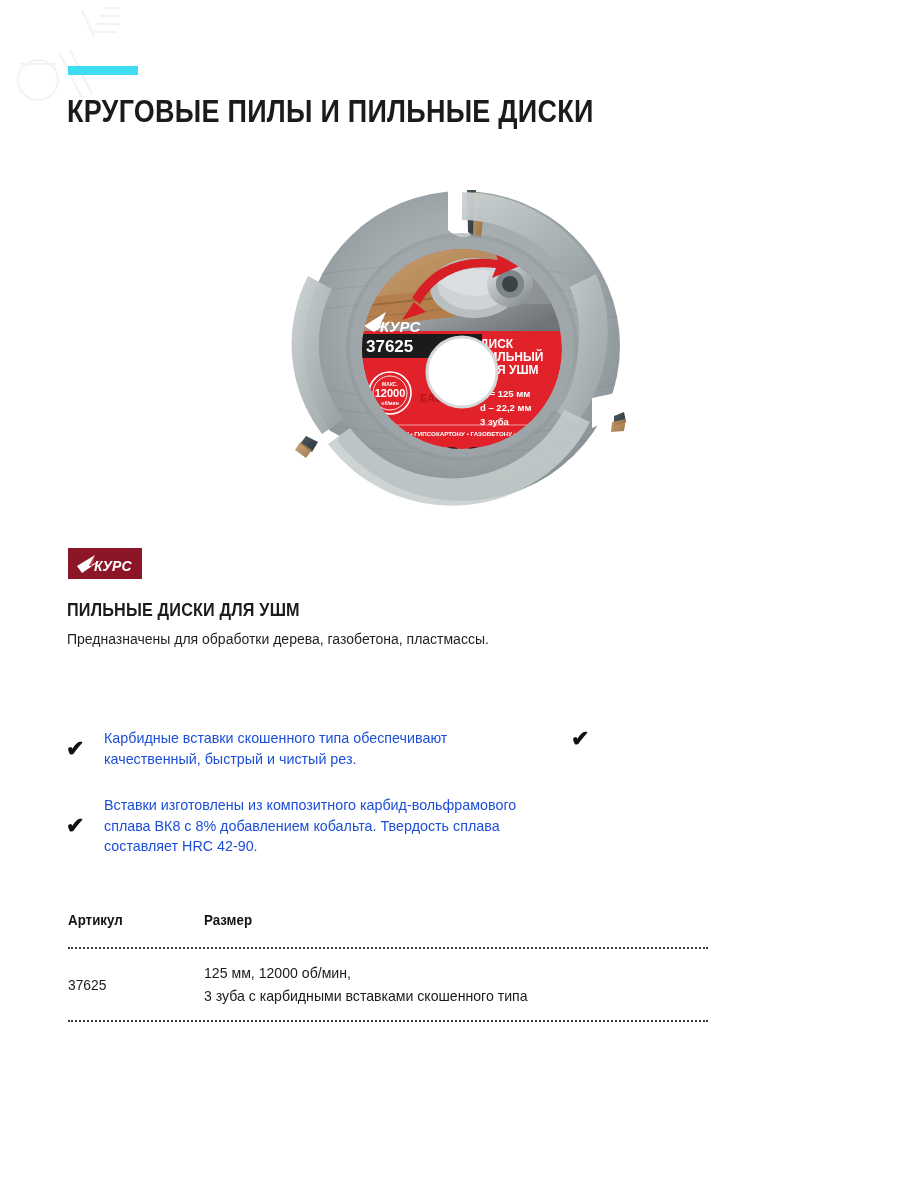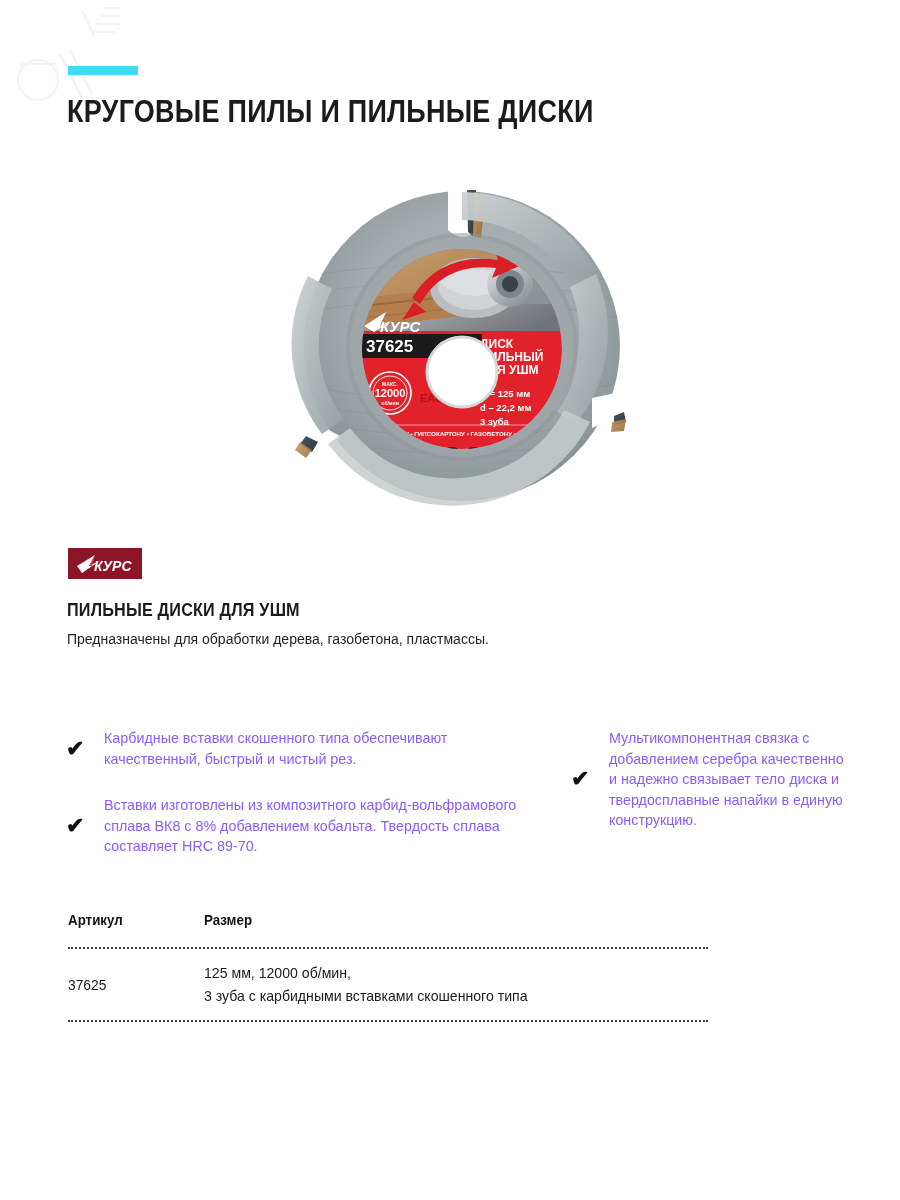--- a/index.html
+++ b/index.html
@@ -128,21 +128,21 @@
     font-size: 22px;
     line-height: 1;
     font-weight: bold;
     color: #111;
     text-align: left;
     padding-left: 2px;
   }
   .feature .feat-text {
     font-size: 14.3px;
     line-height: 20.5px;
-    color: #8b5cf6;
+    color: #1d4ed8;
   }
 
   
   .spec-table {
     position: absolute;
     left: 68px;
     top: 912px;
     width: 640px;
     font-family: "Liberation Sans Narrow", "Liberation Sans", sans-serif;
   }
@@ -381,27 +381,26 @@
 </div>
 
 <div class="features">
   <div class="feat-col-left">
     <div class="feature">
       <div class="tick">✔</div>
       <div class="feat-text">Карбидные вставки скошенного типа обеспечивают качественный, быстрый и чистый рез.</div>
     </div>
     <div class="feature">
       <div class="tick">✔</div>
-      <div class="feat-text">Вставки изготовлены из композитного карбид-вольфрамового сплава ВК8 с 8% добавлением кобальта. Твердость сплава составляет HRC 89-70.</div>
+      <div class="feat-text">Вставки изготовлены из композитного карбид-вольфрамового сплава ВК8 с 8% добавлением кобальта. Твердость сплава составляет HRC 42-90.</div>
     </div>
   </div>
   <div class="feat-col-right">
     <div class="feature">
       <div class="tick">✔</div>
-      <div class="feat-text">Мультикомпонентная связка с добавлением серебра качественно и надежно связывает тело диска и твердосплавные напайки в единую конструкцию.</div>
     </div>
   </div>
 </div>
 
 <div class="spec-table">
   <div class="spec-head">
     <div class="col-a">Артикул</div>
     <div class="col-b">Размер</div>
   </div>
 

